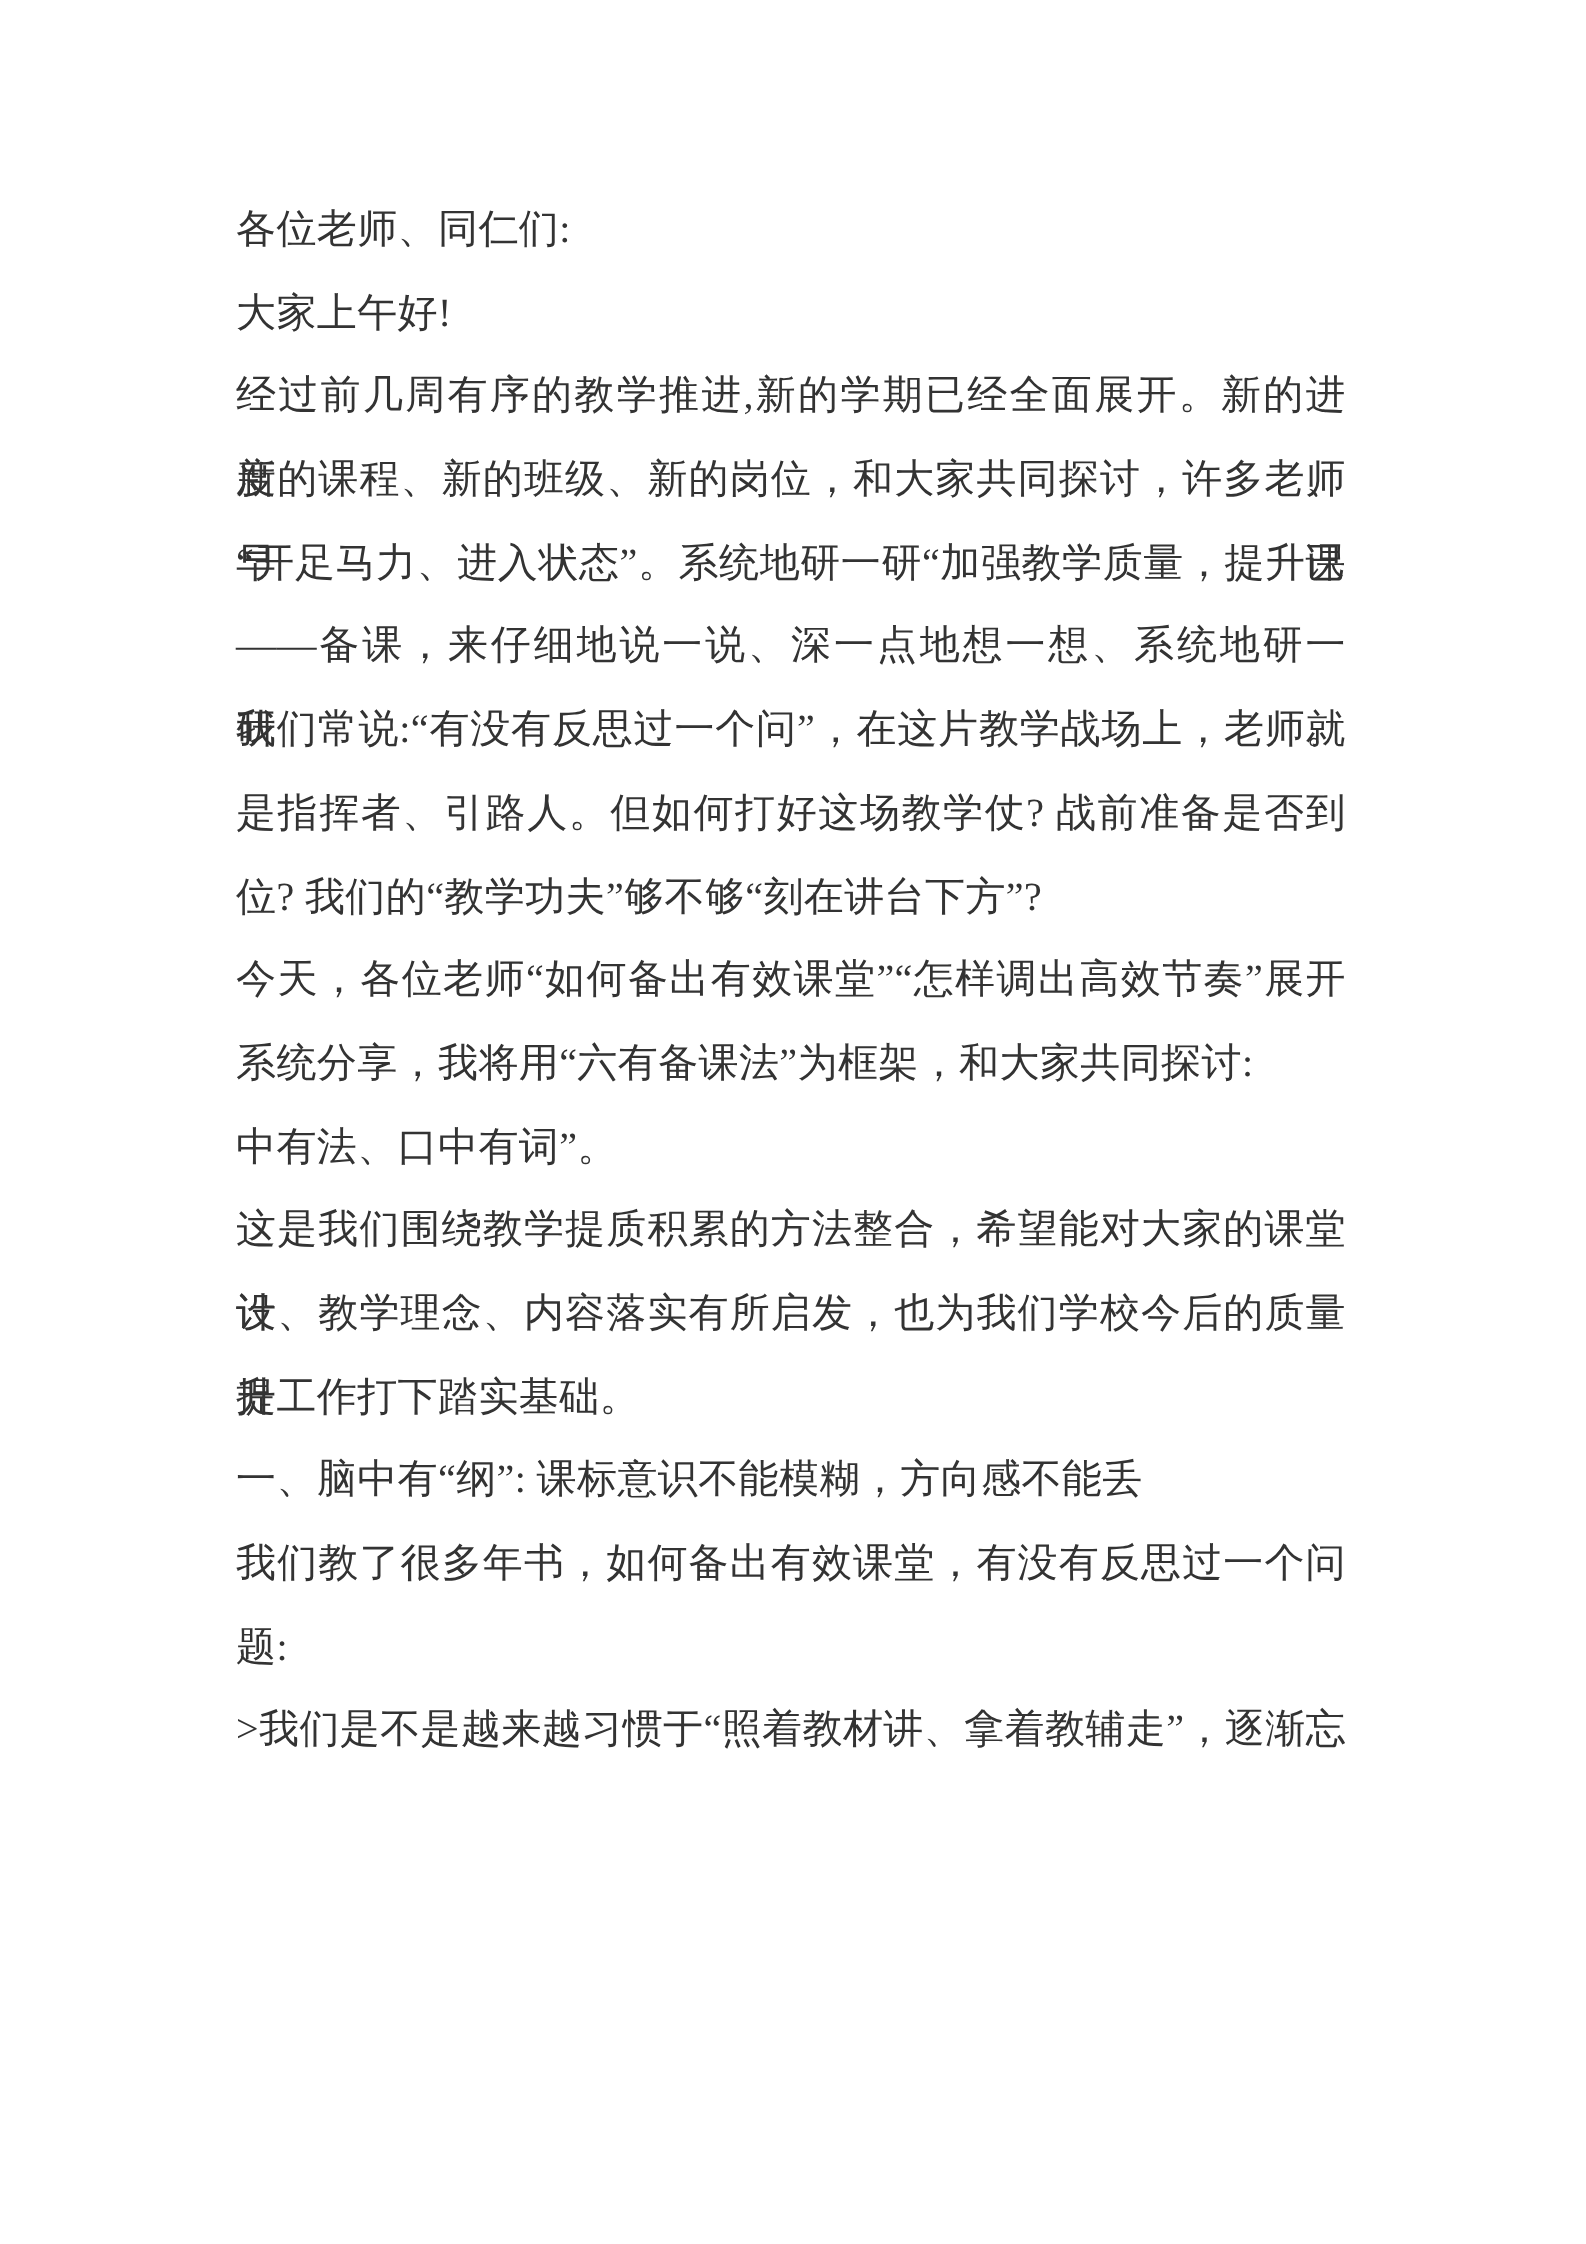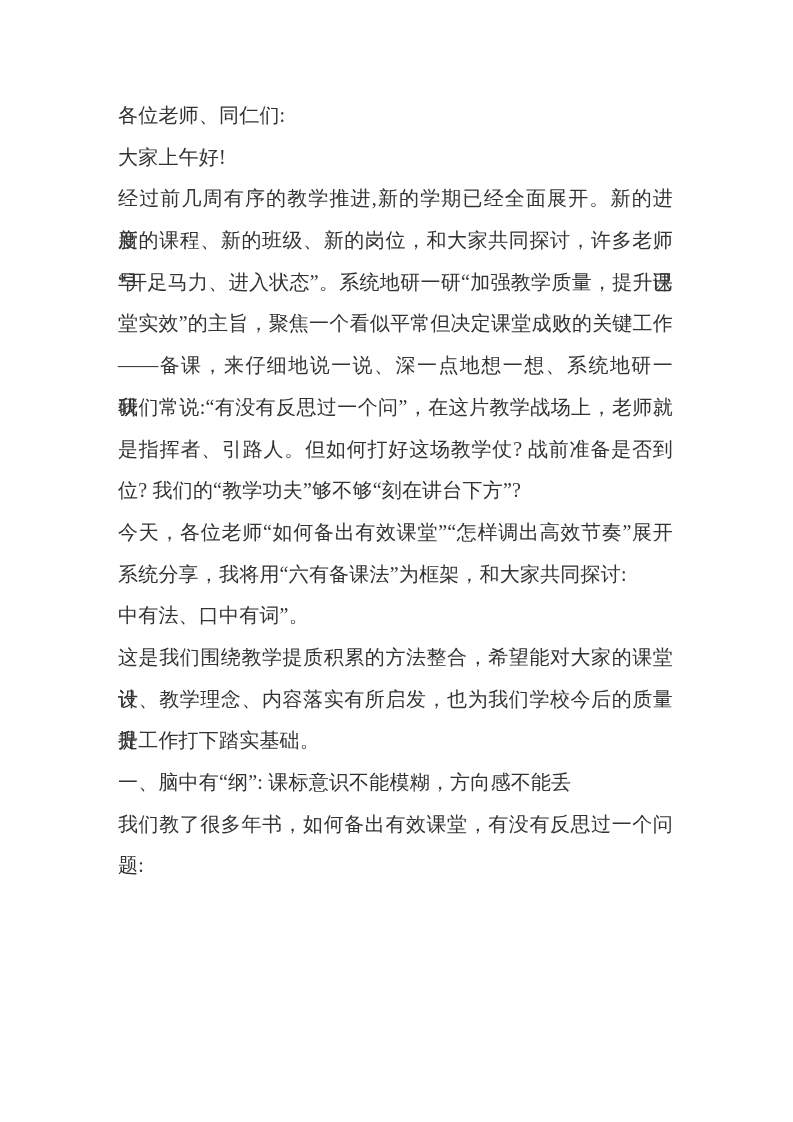--- a/index.html
+++ b/index.html
@@ -37,28 +37,28 @@
 </head>
 <body>
 
 <div class="page">
   <div class="textblock">
     <div class="line">各位老师、同仁们:</div>
     <div class="line">大家上午好!</div>
     <div class="line fill">经过前几周有序的教学推进,新的学期已经全面展开。新的进度、</div>
     <div class="line fill">新的课程、新的班级、新的岗位，和大家共同探讨，许多老师早已</div>
     <div class="line fill">“开足马力、进入状态”。系统地研一研“加强教学质量，提升课</div>
-    <div class="line fill">堂实效”的主旨，聚焦一个看似平常但决定课堂成败的关键工作</div>
     <div class="line fill">——备课，来仔细地说一说、深一点地想一想、系统地研一研。</div>
     <div class="line fill">我们常说:“有没有反思过一个问”，在这片教学战场上，老师就</div>
     <div class="line fill">是指挥者、引路人。但如何打好这场教学仗? 战前准备是否到</div>
     <div class="line">位? 我们的“教学功夫”够不够“刻在讲台下方”?</div>
     <div class="line fill">今天，各位老师“如何备出有效课堂”“怎样调出高效节奏”展开</div>
     <div class="line">系统分享，我将用“六有备课法”为框架，和大家共同探讨:</div>
     <div class="line">中有法、口中有词”。</div>
     <div class="line fill">这是我们围绕教学提质积累的方法整合，希望能对大家的课堂设</div>
     <div class="line fill">计、教学理念、内容落实有所启发，也为我们学校今后的质量提</div>
     <div class="line">升工作打下踏实基础。</div>
     <div class="line">一、脑中有“纲”: 课标意识不能模糊，方向感不能丢</div>
     <div class="line fill">我们教了很多年书，如何备出有效课堂，有没有反思过一个问</div>
     <div class="line">题:</div>
+    <div class="line fill">&gt;我们是不是越来越习惯于“照着教材讲、拿着教辅走”，逐渐忘</div>
   </div>
 </div>
 
 </body></html>

